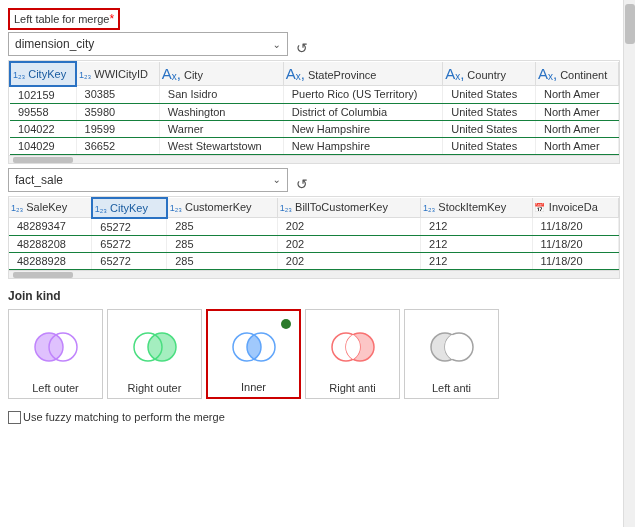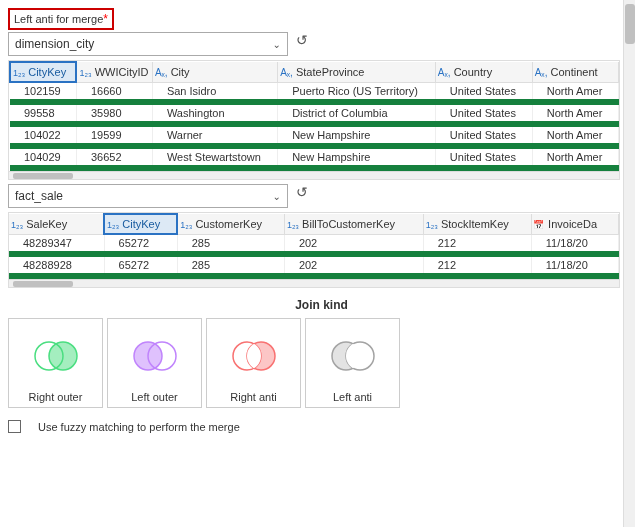--- a/index.html
+++ b/index.html
@@ -43,21 +43,21 @@
       font-size: 11px;
       color: #333;
       margin-bottom: 3px;
       margin-top: 4px;
     }
     .required-star { color: red; }
 
     
     .dropdown-row {
       display: flex;
-      align-items: flex-start;
+      align-items: flex-end;
       margin-bottom: 4px;
     }
     .dropdown {
       border: 1px solid #aaa;
       background: #fff;
       height: 24px;
       width: 280px;
       display: flex;
       align-items: center;
       padding: 0 6px;
@@ -105,28 +105,28 @@
       font-weight: normal;
       white-space: nowrap;
       color: #333;
     }
     th.selected-col {
       background: #dde9f5;
       border: 2px solid #2a72c3;
       color: #1a5ca0;
     }
     td {
-      border-bottom: 6px solid #15803d;
+      border-bottom: 1px solid #15803d;
       border-right: 1px solid #eee;
-      padding: 2px 14px;
+      padding: 2px 8px;
       white-space: nowrap;
       color: #333;
     }
     .num-icon { color: #2a72c3; font-size: 9px; }
-    .abc-icon { color: #2a72c3; font-size: 10px; }
+    .abc-icon { color: #2a72c3; font-size: 15px; }
     .cal-icon { color: #2a72c3; font-size: 9px; }
     .table-scrollbar {
       height: 8px;
       background: #f0f0f0;
       border-top: 1px solid #ddd;
       position: relative;
     }
     .table-scrollbar-thumb {
       height: 6px;
       width: 60px;
@@ -144,21 +144,20 @@
       margin-bottom: 2px;
       padding: 2px 4px;
     }
 
     
     .join-kind-label {
       font-size: 12px;
       font-weight: 600;
       color: #333;
       margin: 6px 0 6px 0;
-      text-align: center;
     }
     .join-options {
       display: flex;
       gap: 4px;
       margin-bottom: 8px;
     }
     .join-option {
       border: 1px solid #ccc;
       background: #fff;
       padding: 6px 4px 4px 4px;
@@ -196,21 +195,21 @@
       border-radius: 50%;
     }
 
     
     svg.venn { width: 50px; height: 36px; }
 
     
     .fuzzy-row {
       display: flex;
       align-items: center;
-      gap: 17px;
+      gap: 2px;
       margin-top: 4px;
     }
     .fuzzy-checkbox {
       width: 13px;
       height: 13px;
       border: 1px solid #666;
       background: #fff;
       cursor: pointer;
     }
     .fuzzy-label {
@@ -218,21 +217,21 @@
       color: #333;
     }
   </style>
 </head>
 <body>
 
 <div class="main-container">
 
   <div>
     <div class="red-border-section">
-      <span class="section-label">Left anti for merge</span><span class="required-star">*</span>
+      <span class="section-label">Left table for merge</span><span class="required-star">*</span>
     </div>
     <div class="dropdown-row">
       <div class="dropdown">
         <span>dimension_city</span>
         <span class="dropdown-arrow">⌄</span>
       </div>
       <button class="refresh-btn">↺</button>
     </div>
     <div class="table-container">
       <div class="table-wrapper">
@@ -243,21 +242,21 @@
               <th><span class="num-icon">1₂₃</span> WWICityID</th>
               <th><span class="abc-icon">Aₓ,</span> City</th>
               <th><span class="abc-icon">Aₓ,</span> StateProvince</th>
               <th><span class="abc-icon">Aₓ,</span> Country</th>
               <th><span class="abc-icon">Aₓ,</span> Continent</th>
             </tr>
           </thead>
           <tbody>
             <tr>
                 <td>102159</td>
-                <td>16660</td>
+                <td>30385</td>
                 <td>San Isidro</td>
                 <td>Puerto Rico (US Territory)</td>
                 <td>United States</td>
                 <td>North Amer</td>
               </tr>
             <tr>
                 <td>99558</td>
                 <td>35980</td>
                 <td>Washington</td>
                 <td>District of Columbia</td>
@@ -313,20 +312,28 @@
           <tbody>
             <tr>
                 <td>48289347</td>
                 <td>65272</td>
                 <td>285</td>
                 <td>202</td>
                 <td>212</td>
                 <td>11/18/20</td>
               </tr>
             <tr>
+                <td>48288208</td>
+                <td>65272</td>
+                <td>285</td>
+                <td>202</td>
+                <td>212</td>
+                <td>11/18/20</td>
+              </tr>
+            <tr>
                 <td>48288928</td>
                 <td>65272</td>
                 <td>285</td>
                 <td>202</td>
                 <td>212</td>
                 <td>11/18/20</td>
               </tr>
           </tbody>
         </table>
       </div>
@@ -335,38 +342,52 @@
       </div>
     </div>
   </div>
 
   <div class="join-kind-label">Join kind</div>
   <div class="join-options">
 
     <div class="join-option">
       <div class="join-icon-area">
         <svg class="venn" viewBox="0 0 50 36">
+          <circle cx="18" cy="18" r="14" fill="#c084fc" fill-opacity="0.5" stroke="#c084fc" stroke-width="1.5"></circle>
+          <circle cx="32" cy="18" r="14" fill="none" stroke="#c084fc" stroke-width="1.5"></circle>
+        </svg>
+      </div>
+      <div class="join-option-label">Left outer</div>
+    </div>
+
+    <div class="join-option">
+      <div class="join-icon-area">
+        <svg class="venn" viewBox="0 0 50 36">
           <circle cx="18" cy="18" r="14" fill="none" stroke="#4ade80" stroke-width="1.5"></circle>
           <circle cx="32" cy="18" r="14" fill="#4ade80" fill-opacity="0.5" stroke="#4ade80" stroke-width="1.5"></circle>
         </svg>
       </div>
       <div class="join-option-label">Right outer</div>
     </div>
 
-    <div class="join-option">
+
+    <div class="join-option selected">
+      <div class="selected-dot"></div>
       <div class="join-icon-area">
         <svg class="venn" viewBox="0 0 50 36">
-          <circle cx="18" cy="18" r="14" fill="#c084fc" fill-opacity="0.5" stroke="#c084fc" stroke-width="1.5"></circle>
-          <circle cx="32" cy="18" r="14" fill="none" stroke="#c084fc" stroke-width="1.5"></circle>
+          <circle cx="18" cy="18" r="14" fill="none" stroke="#60a5fa" stroke-width="1.5"></circle>
+          <circle cx="32" cy="18" r="14" fill="none" stroke="#60a5fa" stroke-width="1.5"></circle>
+          <clipPath id="cl1">
+              <circle cx="18" cy="18" r="14"></circle>
+            </clipPath>
+          <circle cx="32" cy="18" r="14" fill="#60a5fa" fill-opacity="0.6" clip-path="url(#cl1)"></circle>
         </svg>
       </div>
-      <div class="join-option-label">Left outer</div>
-    </div>
-
-
+      <div class="join-option-label">Inner</div>
+    </div>
 
     <div class="join-option">
       <div class="join-icon-area">
         <svg class="venn" viewBox="0 0 50 36">
           <circle cx="18" cy="18" r="14" fill="#fff" stroke="#f87171" stroke-width="1.5"></circle>
           <circle cx="32" cy="18" r="14" fill="#f87171" fill-opacity="0.4" stroke="#f87171" stroke-width="1.5"></circle>
           <clipPath id="cl3">
               <circle cx="18" cy="18" r="14"></circle>
             </clipPath>
           <circle cx="32" cy="18" r="14" fill="#fff" clip-path="url(#cl3)"></circle>

